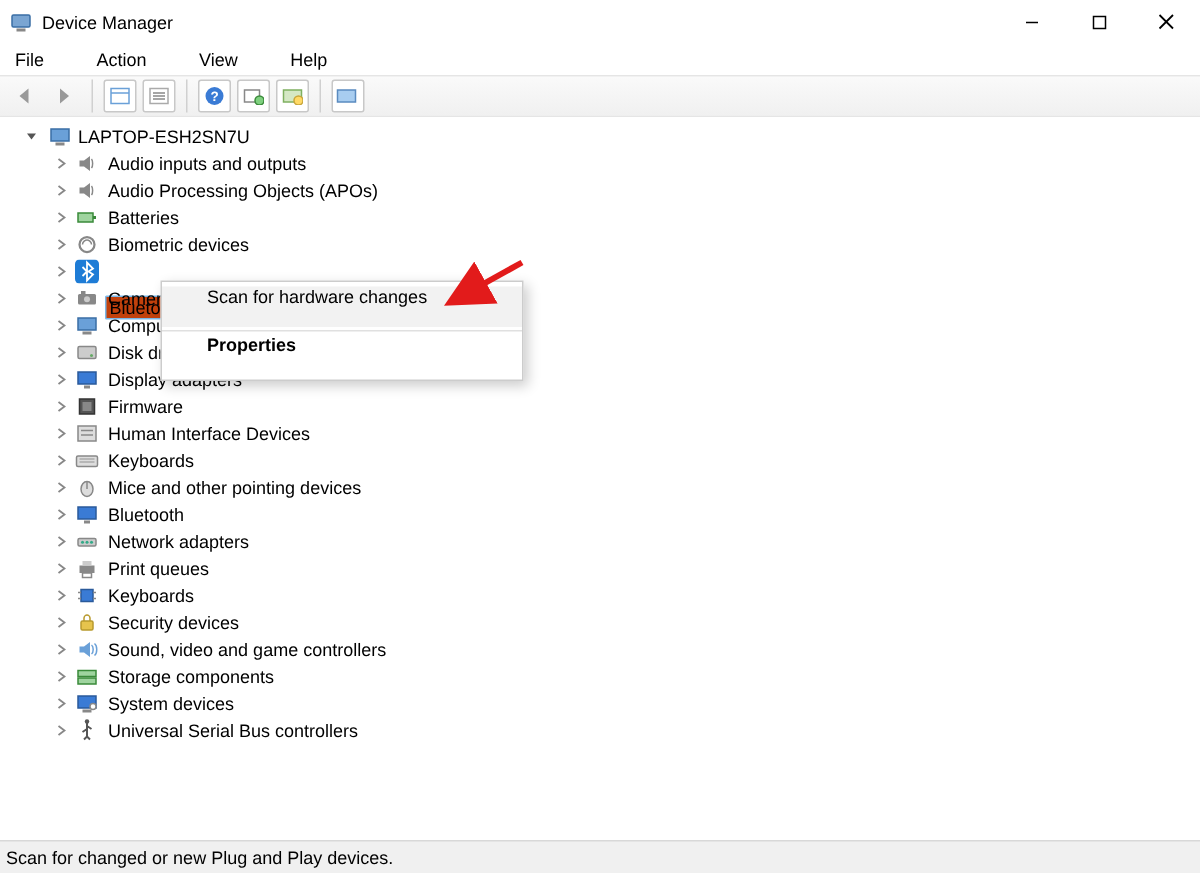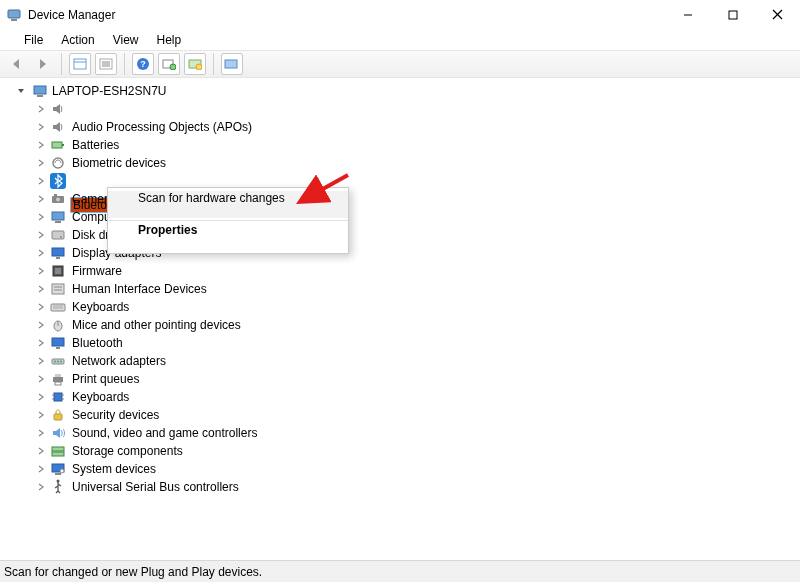--- a/index.html
+++ b/index.html
@@ -5,21 +5,21 @@
     * { margin: 0; padding: 0; box-sizing: border-box; font-family: "Segoe UI", Tahoma, sans-serif; }
     body { width: 800px; height: 582px; background: #fff; position: relative; overflow: hidden; font-size: 12px; color: #000; }
 
     .titlebar { height: 30px; display: flex; align-items: center; padding-left: 6px; border-bottom: 1px solid transparent; }
     .titlebar .app-icon { width: 16px; height: 16px; margin-right: 6px; display:flex; align-items:center; justify-content:center; }
     .titlebar .title { font-size: 12px; flex: 1; }
     .win-controls { display: flex; }
     .win-btn { width: 45px; height: 30px; display:flex; align-items:center; justify-content:center; font-size: 11px; }
     .win-btn.close { }
 
-    .menubar { height: 20px; display:flex; align-items:center; padding-left: 16px; gap: 2px; }
+    .menubar { height: 20px; display:flex; align-items:center; padding-left: 2px; gap: 19px; }
     .menu-item { padding: 2px 8px; font-size: 12px; }
 
     .toolbar { height: 28px; border-top: 1px solid #e5e5e5; border-bottom: 1px solid #e5e5e5; background: linear-gradient(#fafafa,#f0f0f0); display:flex; align-items:center; padding: 0 6px; gap: 4px; }
     .tbtn { width: 22px; height: 22px; display:flex; align-items:center; justify-content:center; border: 1px solid transparent; border-radius:2px; }
     .tbtn.bordered { border:1px solid #c8c8c8; background:#fff; }
     .sep { width:1px; height:22px; background:#d0d0d0; margin:0 3px; }
 
     .tree-area { position:absolute; top:78px; left:0; right:0; bottom:22px; overflow:hidden; padding: 4px 0 0 6px; text-align: center; }
     .tree-root { }
     .root-row { display:flex; align-items:center; height:18px; gap:4px; padding-left:10px;}
@@ -155,20 +155,21 @@
             <svg width="8" height="8">
               <path d="M2 1 L6 4 L2 7" fill="none" stroke="#888" stroke-width="1.2"></path>
             </svg>
           </span>
           <span class="node-icon">
             <svg width="16" height="16" viewBox="0 0 16 16">
               <path d="M3 6h3l4-3v10l-4-3H3z" fill="#888"></path>
               <path d="M11 5c1 1 1 5 0 6" stroke="#888" fill="none"></path>
             </svg>
           </span>
+          <span class="node-label">Audio inputs and outputs</span>
         </div>
         <div class="node-row">
           <span class="node-chevron">
             <svg width="8" height="8">
               <path d="M2 1 L6 4 L2 7" fill="none" stroke="#888" stroke-width="1.2"></path>
             </svg>
           </span>
           <span class="node-icon">
             <svg width="16" height="16" viewBox="0 0 16 16">
               <path d="M3 6h3l4-3v10l-4-3H3z" fill="#888"></path>

